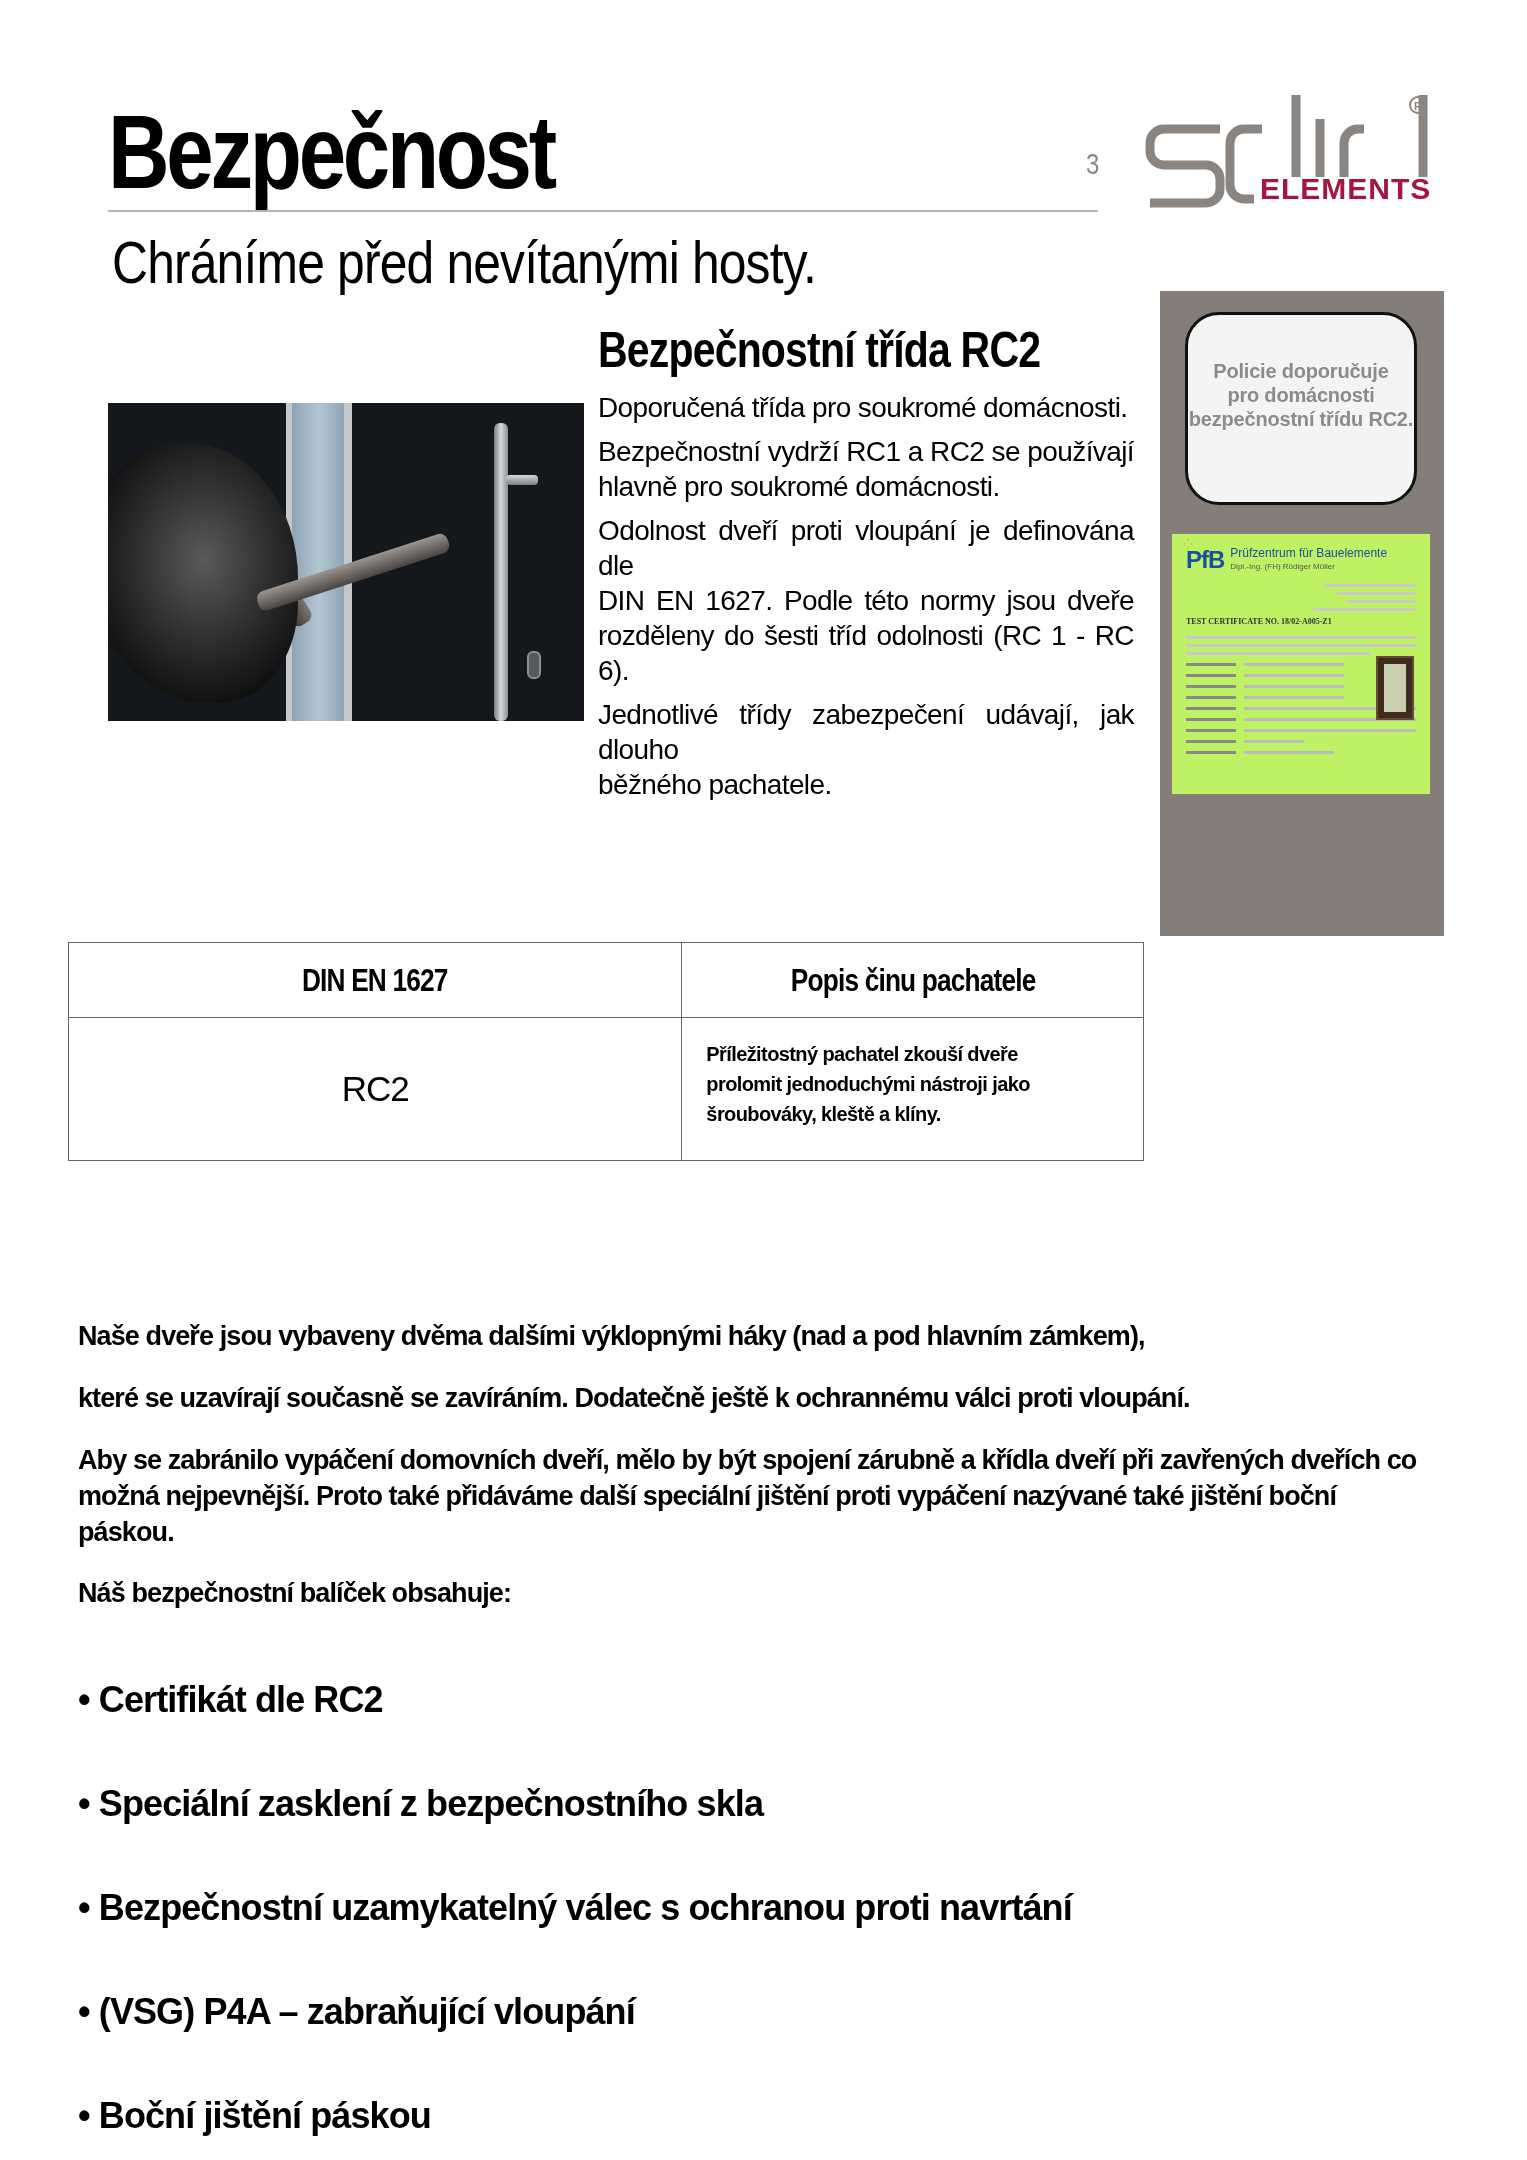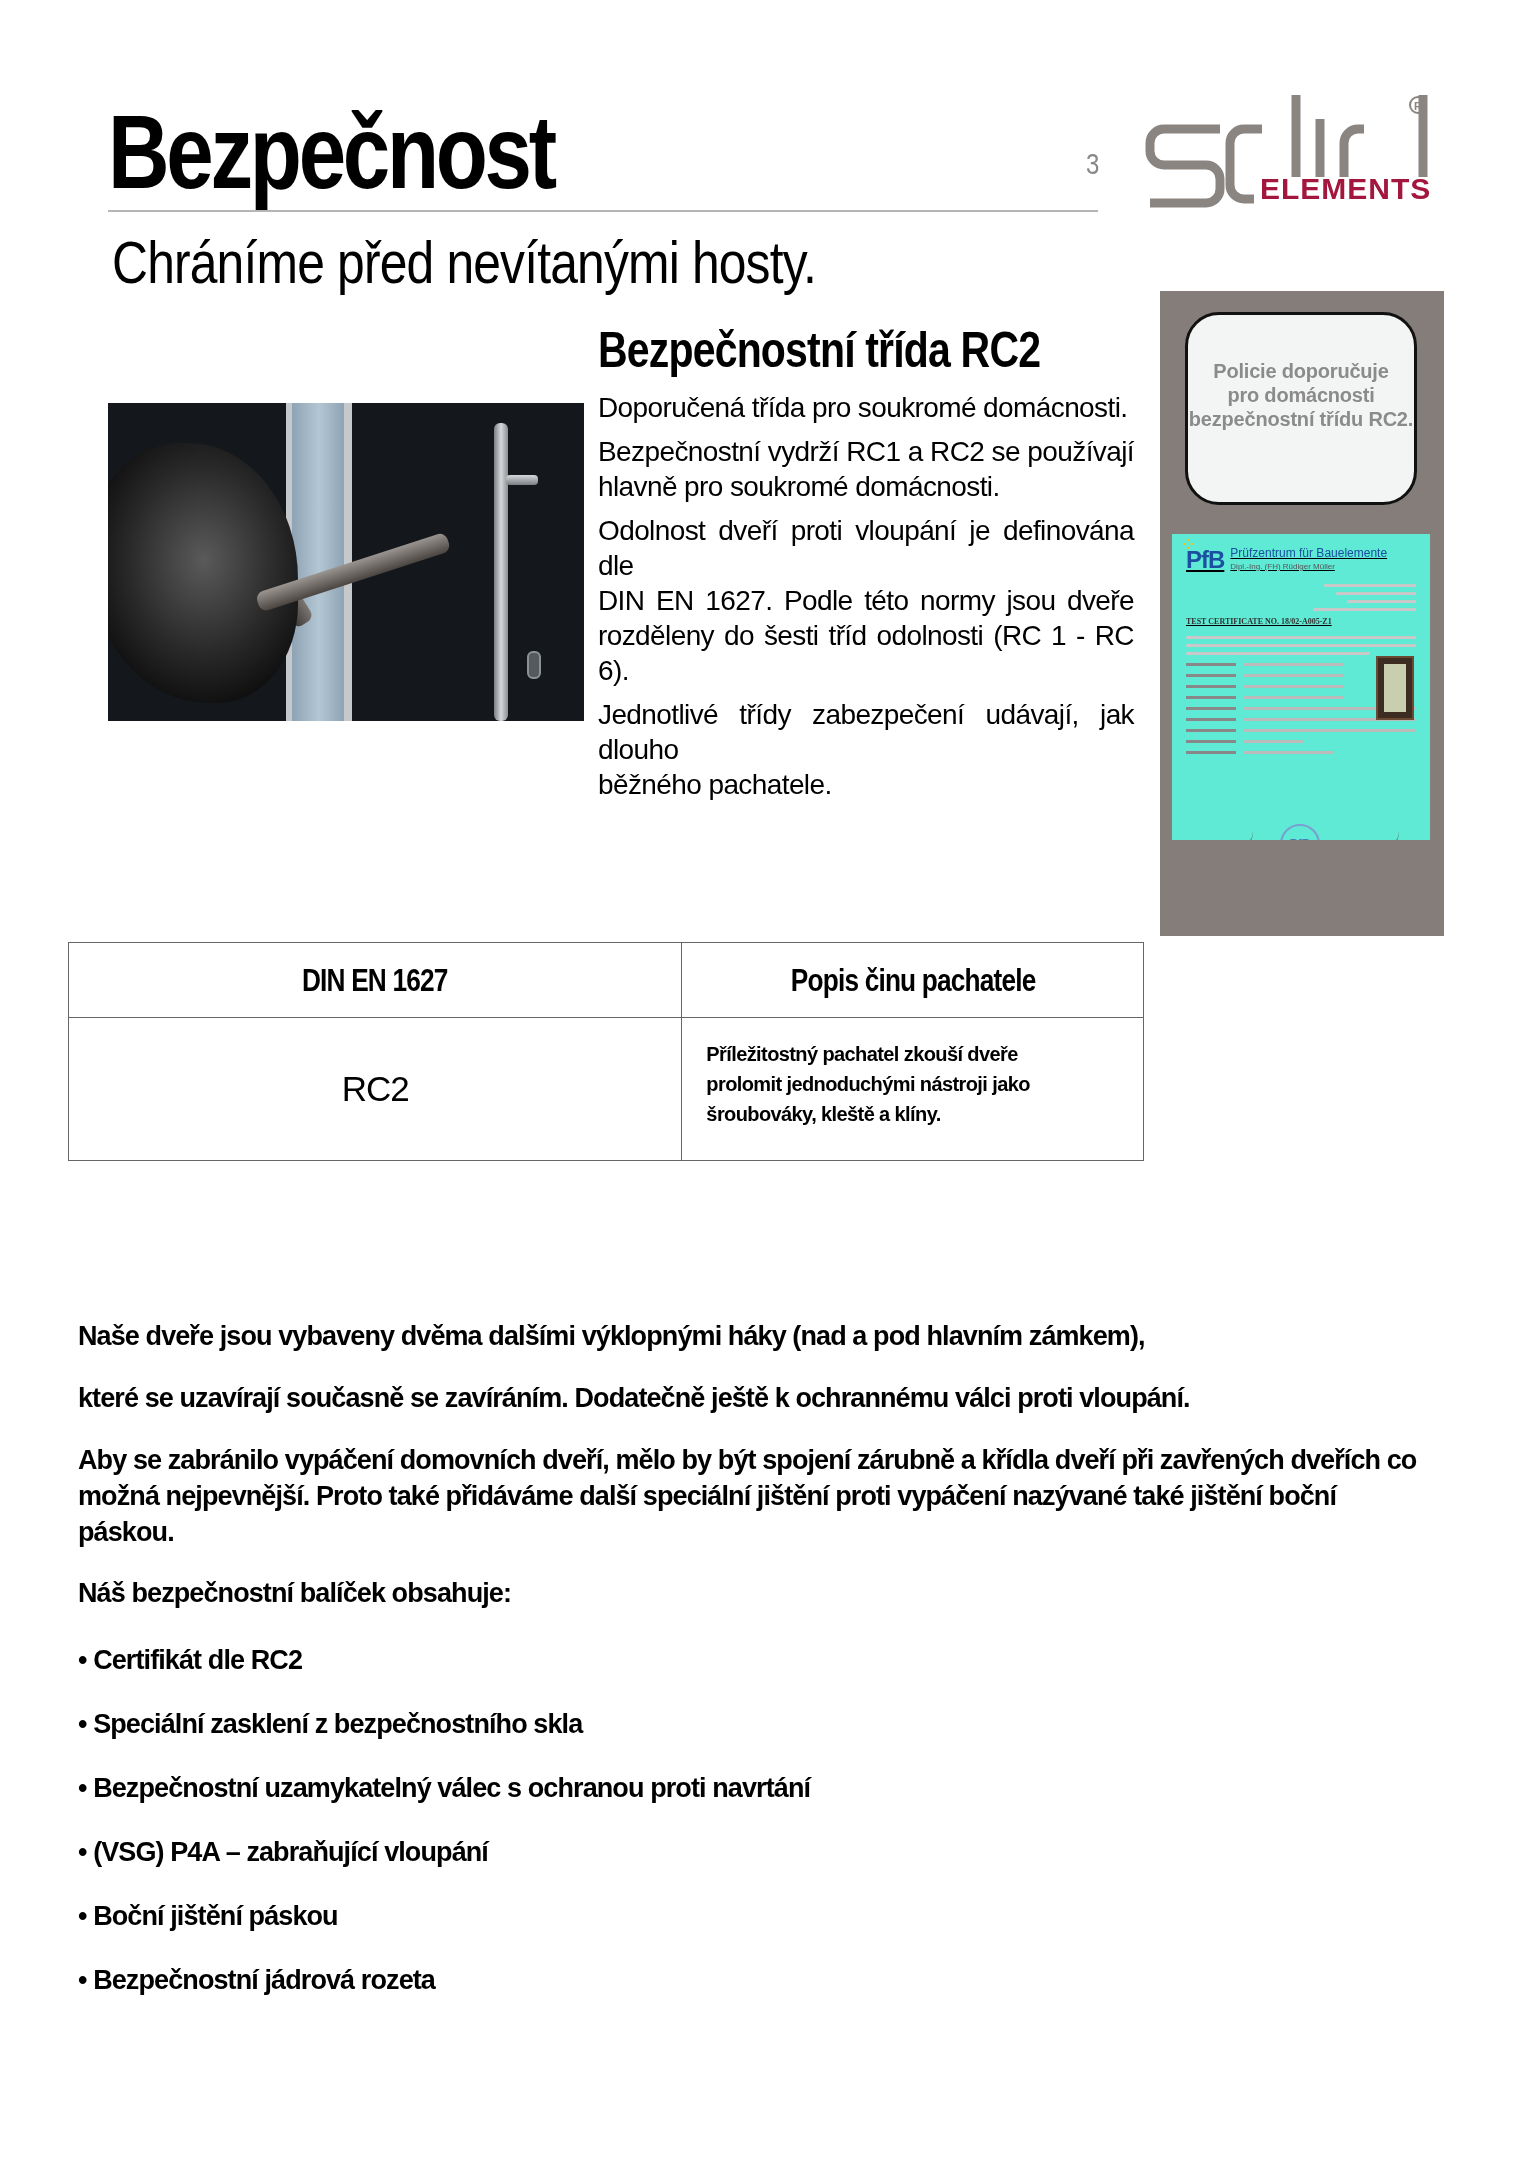--- a/index.html
+++ b/index.html
@@ -29,21 +29,21 @@
   .rc-heading { position: absolute; left: 598px; top: 323px; font-size: 50px; font-weight: bold; letter-spacing: -1px; transform: scaleX(0.82); transform-origin: left top; line-height: 1.1; white-space: nowrap; }
   .rc-text { position: absolute; left: 598px; top: 390px; width: 536px; }
   .rc-text p { font-size: 28px; line-height: 35px; margin-bottom: 9px; text-align: justify; letter-spacing: -0.6px; font-stretch: condensed; }
   .rc-text p span { display: block; }
 
   
   .side-panel { position: absolute; left: 1160px; top: 291px; width: 284px; height: 645px; background: #847d79; }
   .police-box { position: absolute; left: 25px; top: 21px; width: 232px; height: 193px; background: #f3f5f5; border: 3px solid #111; border-radius: 34px; display: flex; align-items: flex-start; justify-content: center; padding-top: 44px; }
   .police-box .txt { text-align: center; color: #8b8b8b; font-weight: bold; font-size: 20px; line-height: 24px; letter-spacing: -0.2px; }
   .police-box .txt span { display: block; }
-  .certificate { position: absolute; left: 12px; top: 243px; width: 258px; height: 306px; background: #5eead4; padding: 12px 14px; overflow: hidden; text-decoration: underline; }
+  .certificate { position: absolute; left: 12px; top: 243px; width: 258px; height: 260px; background: #bef264; padding: 12px 14px; overflow: hidden; }
   .cert-head { display: flex; align-items: center; gap: 6px; }
   .cert-logo { font-size: 24px; font-weight: bold; color: #1b4fa0; letter-spacing: -1px; position: relative; }
   .cert-logo::before { content: "⁘"; position: absolute; left: -4px; top: -10px; font-size: 14px; color: #f1c21b; }
   .cert-org { font-size: 12px; color: #1b4fa0; line-height: 13px; }
   .cert-org small { display: block; font-size: 8px; color: #555; }
   .cert-lines { margin-top: 10px; }
   .cert-line { height: 3px; background: #c9c9c9; margin: 5px 0; border-radius: 1px; }
   .cert-title { font-size: 8px; font-weight: bold; color: #333; margin-top: 6px; font-family: "Liberation Serif", serif; }
   .cert-row { display: flex; gap: 8px; margin-top: 8px; }
   .cert-row .lbl { width: 50px; height: 3px; background: #888; }
@@ -66,21 +66,21 @@
   .desc-cell { font-size: 20px; font-weight: bold; line-height: 30px; padding: 0 0 10px 24px; vertical-align: middle; letter-spacing: -0.6px; }
   .desc-cell span { display: block; }
 
   
   .body-text { position: absolute; left: 78px; top: 1318px; width: 1380px; }
   .body-text p { font-size: 27px; font-weight: bold; line-height: 36px; letter-spacing: -0.9px; margin-bottom: 26px; }
   .body-text p.multi { margin-bottom: 32px; }
   .body-text p span { display: block; }
   .package-title { position: absolute; left: 78px; top: 1578px; font-size: 27px; font-weight: bold; letter-spacing: -0.9px; }
   .package-list { position: absolute; left: 78px; top: 1642px; list-style: none; }
-  .package-list li { font-size: 27px; font-weight: bold; letter-spacing: -0.9px; height: 64px; line-height: 36px; }
+  .package-list li { font-size: 36px; font-weight: bold; letter-spacing: -0.9px; height: 64px; line-height: 36px; margin-top: 40px; }
 </style>
 </head>
 <body>
 
 <div class="title">Bezpečnost</div>
 <div class="page-num">3</div>
 <div class="title-rule"></div>
 <div class="subtitle">Chráníme před nevítanými hosty.</div>
 
 <div class="logo">

